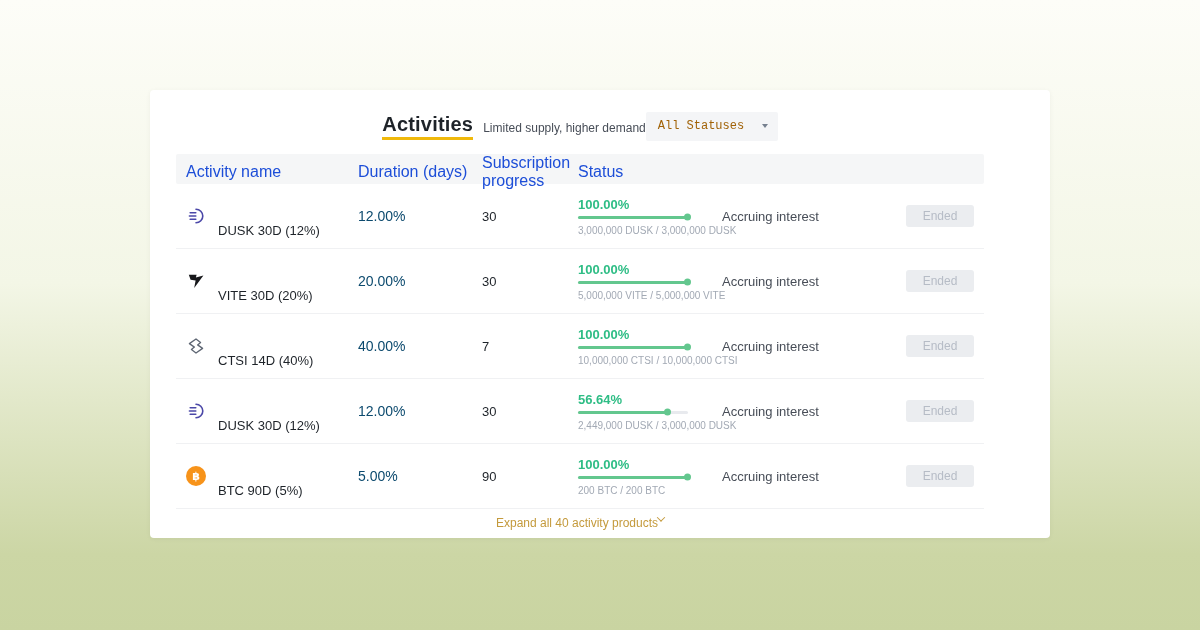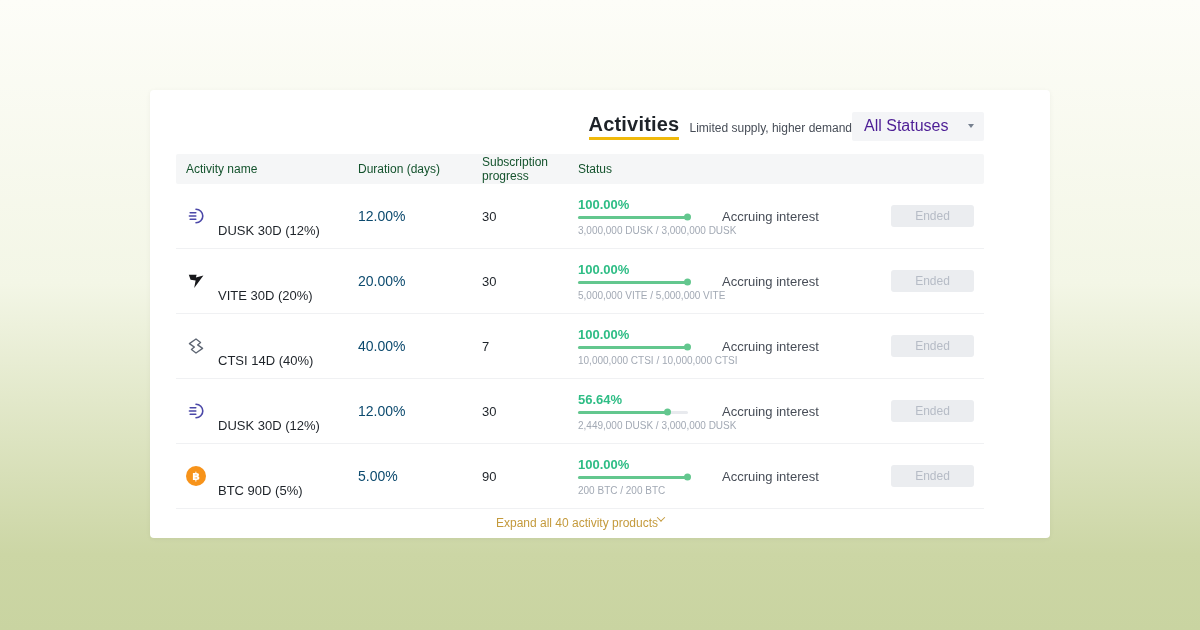--- a/index.html
+++ b/index.html
@@ -18,58 +18,58 @@
     border-radius: 4px;
     box-shadow: 0 1px 5px rgba(24,26,32,0.05);
   }
   .card-inner { padding: 0 66px 0 26px; }
 
   
   .card-header {
     height: 64px;
     display: flex;
     align-items: center;
-    justify-content: flex-end;
+    justify-content: center;
     padding-top: 8px;
   }
   .title-wrap { display: flex; align-items: flex-end; gap: 10px; }
   .page-title {
     font-size: 20px; font-weight: 700; color: #1e2329;
     letter-spacing: .2px;
     padding-bottom: 1px;
     border-bottom: 3px solid #f0b90b;
   }
   .page-subtitle { font-size: 12px; color: #474d57; padding-bottom: 5px; }
   .status-dropdown {
     width: 132px; height: 29px;
     background: #f4f5f7;
     border: none; border-radius: 2px;
     display: flex; align-items: center; justify-content: space-between;
     padding: 0 10px 0 12px;
-    font-size: 16px; font-weight: 500; color: #4c1d95;
+    font-size: 12px; font-weight: 500; color: #a16207;
     cursor: pointer;
-    font-family: Liberation Sans, sans-serif;
+    font-family: Liberation Mono, monospace;
   }
   .caret-down {
     width: 0; height: 0;
     border-left: 3.5px solid transparent;
     border-right: 3.5px solid transparent;
     border-top: 4.5px solid #76808f;
   }
 
   
   .thead, .trow {
     display: grid;
     grid-template-columns: 182px 124px 96px 144px 1fr auto;
     align-items: center;
   }
   .thead {
     height: 30px;
     background: #f5f6f7;
-    font-size: 12px; color: #14532d;
+    font-size: 16px; color: #1d4ed8;
     border-radius: 2px;
   }
   .thead .c1 { padding-left: 10px; }
   .trow { height: 65px; border-bottom: 1px solid #f0f1f3; }
   .c1 { display: flex; align-items: center; gap: 12px; padding-left: 10px; }
   .coin-icon { width: 20px; height: 20px; flex: 0 0 20px; display: flex; align-items: center; justify-content: center; }
   .asset-name { font-size: 13px; font-weight: 500; color: #1e2329; margin-top: 28px; }
   .c2 { font-size: 14px; color: #0c4a6e; }
   .c3 { font-size: 13px; font-weight: 500; color: #1e2329; }
   .c4 { width: 144px; }
@@ -79,21 +79,21 @@
   .dot {
     position: absolute; right: -3px; top: 50%;
     transform: translateY(-50%);
     width: 7px; height: 7px; border-radius: 50%;
     background: #63c78e;
   }
   .detail { font-size: 10px; color: #a2a9b4; white-space: nowrap; }
   .c5 { font-size: 13px; color: #474d57; }
   .c6 { justify-self: end; padding-right: 10px; }
   .ended-btn {
-    width: 83px; height: 22px;
+    width: 68px; height: 22px;
     background: #ebedf0;
     color: #b6bcc6;
     border: none; border-radius: 3px;
     font-size: 12px; font-weight: 500;
     font-family: inherit;
     display: flex; align-items: center; justify-content: center;
     cursor: default;
   }
 
   

